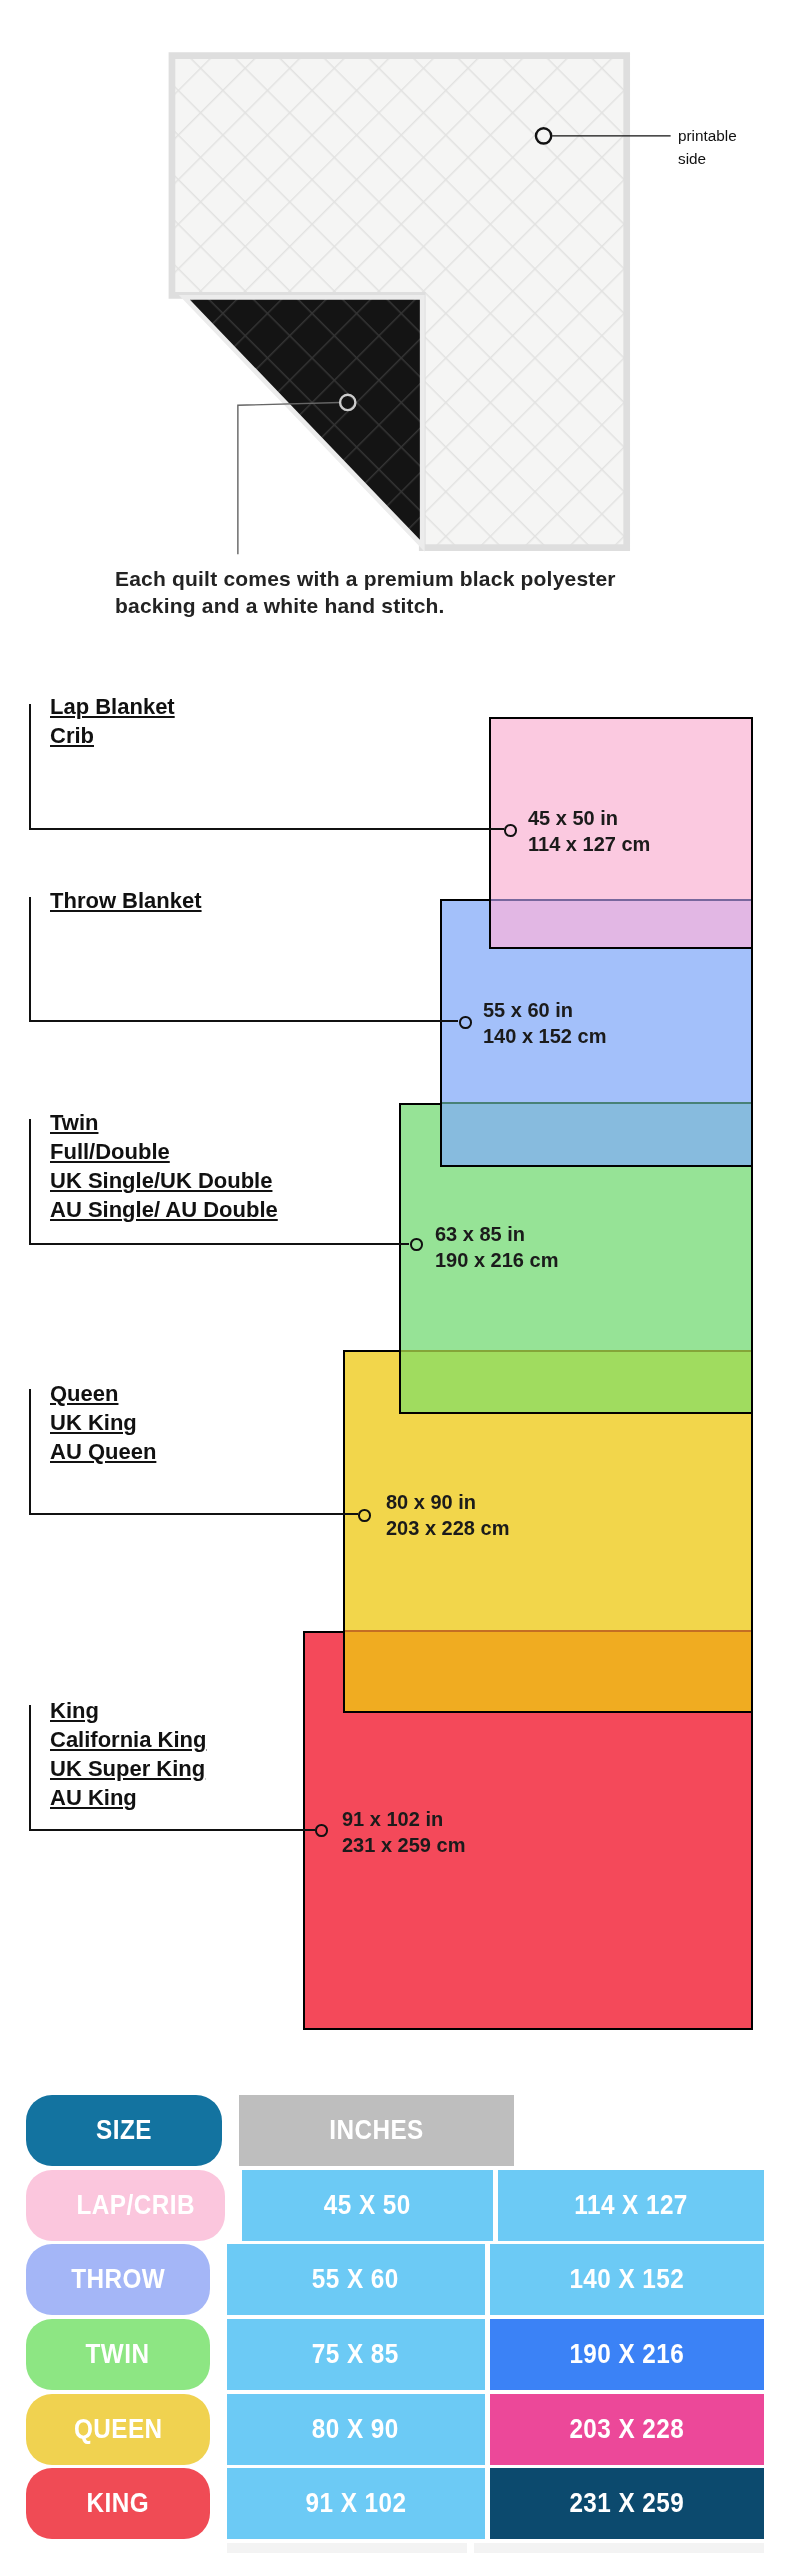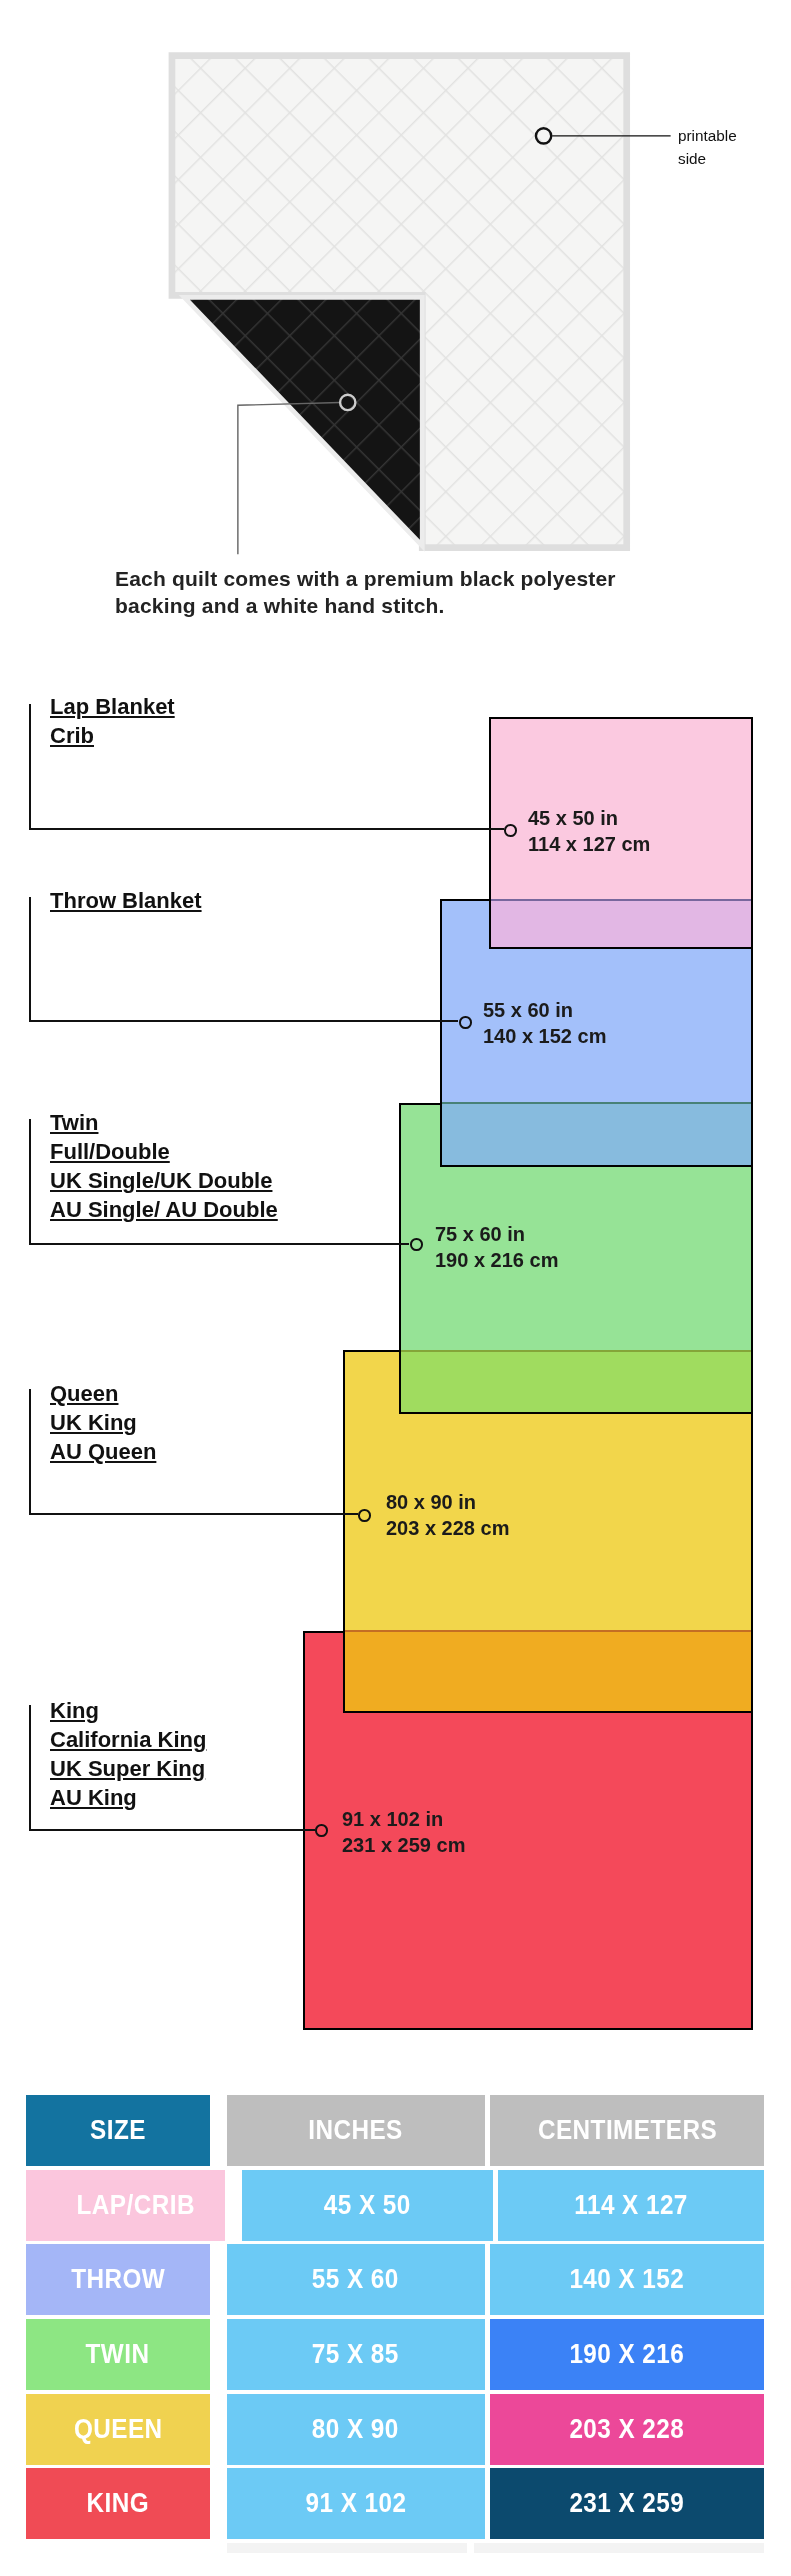--- a/index.html
+++ b/index.html
@@ -21,21 +21,21 @@
   .slabel{position:absolute;left:50px;color:#111;font-weight:700;font-size:22px;line-height:29px;text-decoration:underline;}
   .dim{position:absolute;color:#1b1b1b;font-weight:700;font-size:20px;line-height:26px;z-index:9;}
   .hline{position:absolute;height:1.9px;background:#111;z-index:8;}
   .vline{position:absolute;width:1.9px;background:#111;z-index:8;}
   .ring{position:absolute;width:8.6px;height:8.6px;border:2.4px solid #111;border-radius:50%;
         background:transparent;z-index:9;}
 
   
   .trow{position:absolute;left:26px;width:738px;height:71px;display:flex;}
   .cell{display:flex;align-items:center;justify-content:center;color:#fff;font-weight:700;}
-  .c1{width:196px;margin-right:17px;}
+  .c1{width:196px;margin-right:17px;border-radius:26px;}
   .c2{width:275px;margin-right:5.7px;}
   .c3{width:292px;}
   .cell span{display:inline-block;transform:scaleX(.9);font-size:27px;letter-spacing:0.5px;}
   .shadowstrip{position:absolute;height:9.6px;background:#f3f3f3;}
 </style>
 </head>
 <body>
 
 <div id="page">
 
@@ -129,21 +129,21 @@
 
     <div class="dim" style="left:528px;top:805px">
       <div>45 x 50 in</div>
       <div>114 x 127 cm</div>
     </div>
     <div class="dim" style="left:483px;top:997px">
       <div>55 x 60 in</div>
       <div>140 x 152 cm</div>
     </div>
     <div class="dim" style="left:435px;top:1221px">
-      <div>75 x 60 in</div>
+      <div>63 x 85 in</div>
       <div>190 x 216 cm</div>
     </div>
     <div class="dim" style="left:386px;top:1489px">
       <div>80 x 90 in</div>
       <div>203 x 228 cm</div>
     </div>
     <div class="dim" style="left:342px;top:1806px">
       <div>91 x 102 in</div>
       <div>231 x 259 cm</div>
     </div>
@@ -151,23 +151,20 @@
 
   <div>
 
     <div class="trow" style="top:2095px">
       <div class="cell c1" style="background-color: rgb(19, 115, 160);">
         <span>SIZE</span>
         </div>
       <div class="cell c2" style="background-color: rgb(190, 190, 190);">
         <span>INCHES</span>
         </div>
-      <div class="cell c3" style="background-color: rgb(190, 190, 190);">
-        <span>CENTIMETERS</span>
-        </div>
     </div>
 
     <div class="trow" style="top:2170px">
       <div class="cell c1" style="background-color: rgb(251, 198, 221); padding-left: 21px;">
         <span>LAP/CRIB</span>
         </div>
       <div class="cell c2" style="background-color: rgb(108, 202, 245);">
         <span>45 X 50</span>
         </div>
       <div class="cell c3" style="background-color: rgb(108, 202, 245);">

